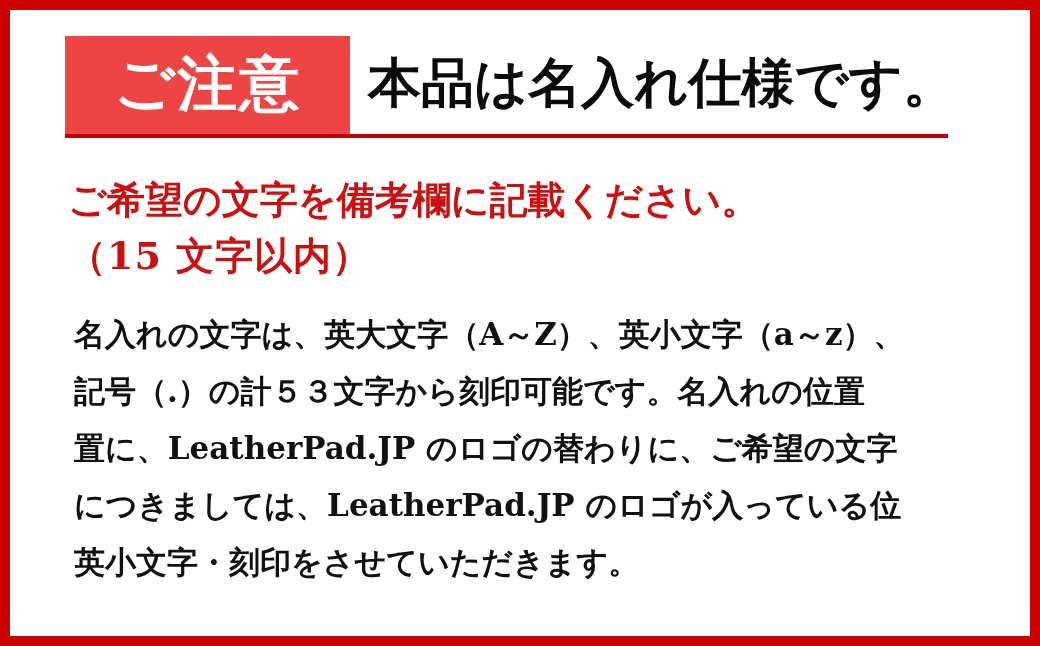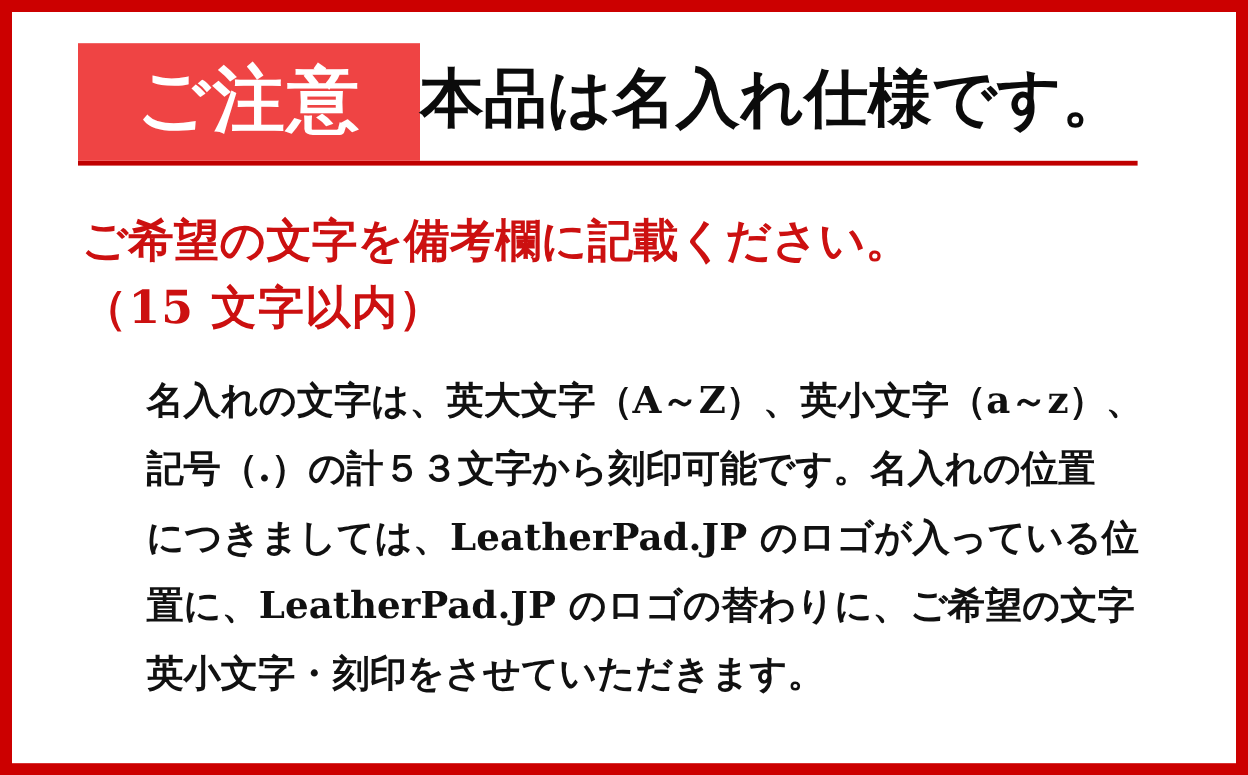--- a/index.html
+++ b/index.html
@@ -48,20 +48,21 @@
     line-height: 1;
     letter-spacing: 2px;
     padding-bottom: 4px;
     box-sizing: border-box;
   }
 
   .headline {
     flex: 1 1 auto;
     display: flex;
     align-items: center;
+    padding-left: 18px;
     color: #0b0b0b;
     font-weight: 700;
     font-size: 53px;
     line-height: 1;
     letter-spacing: 0px;
     white-space: nowrap;
     padding-bottom: 6px;
     box-sizing: border-box;
   }
 
@@ -95,21 +96,20 @@
     position: absolute;
     left: 64px;
     top: 296px;
     width: 900px;
     color: #111111;
     font-weight: 700;
     font-size: 31px;
     line-height: 57px;
     letter-spacing: 0px;
     white-space: nowrap;
-    margin-left: 48px;
   }
 
   .body-block .body-line {
     display: block;
   }
 </style>
 </head>
 <body>
 
 <div class="notice-page">
@@ -123,18 +123,18 @@
   </div>
 
   <div class="emphasis-block">
     <div class="emphasis-line-1">ご希望の文字を備考欄に記載ください。</div>
     <div class="emphasis-line-2">（15 文字以内）</div>
   </div>
 
   <div class="body-block">
     <span class="body-line">名入れの文字は、英大文字（A～Z）、英小文字（a～z）、</span>
     <span class="body-line">記号（.）の計５３文字から刻印可能です。名入れの位置</span>
+    <span class="body-line">置に、LeatherPad.JP のロゴの替わりに、ご希望の文字</span>
     <span class="body-line">につきましては、LeatherPad.JP のロゴが入っている位</span>
-    <span class="body-line">置に、LeatherPad.JP のロゴの替わりに、ご希望の文字</span>
     <span class="body-line">英小文字・刻印をさせていただきます。</span>
   </div>
 
 </div>
 
 </body></html>

